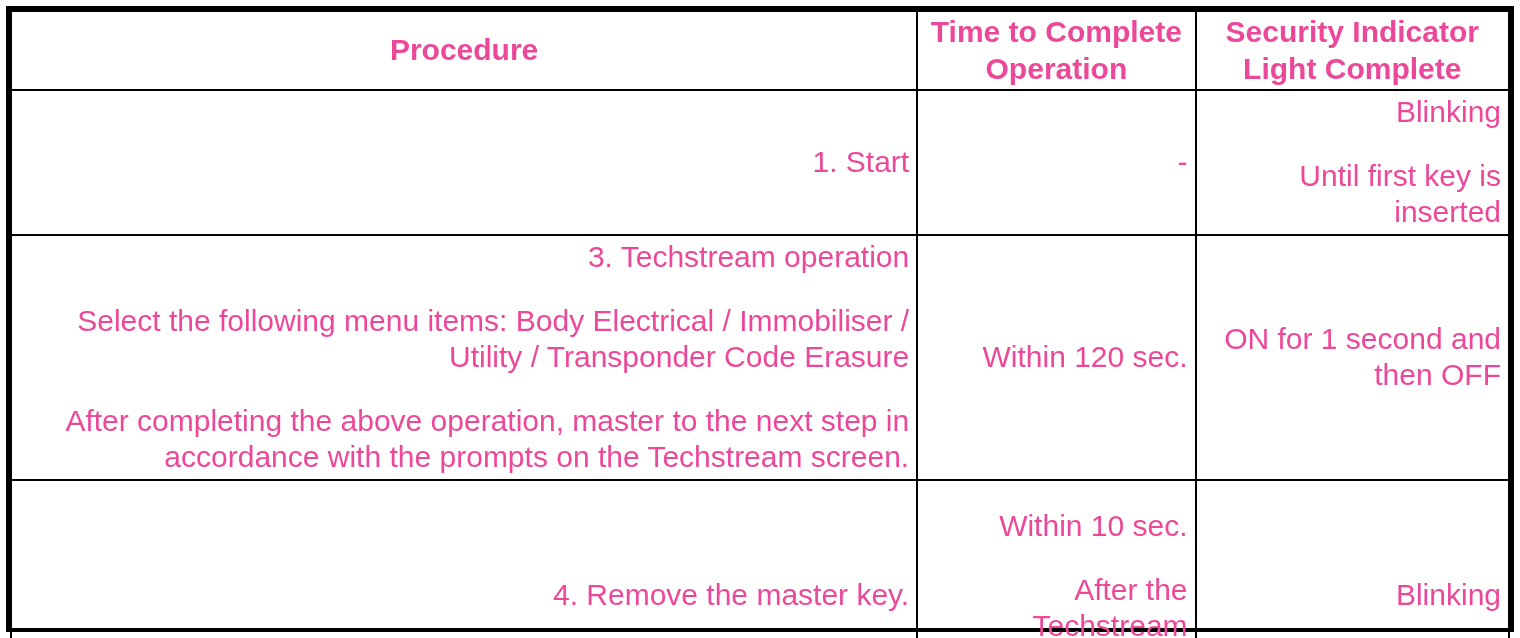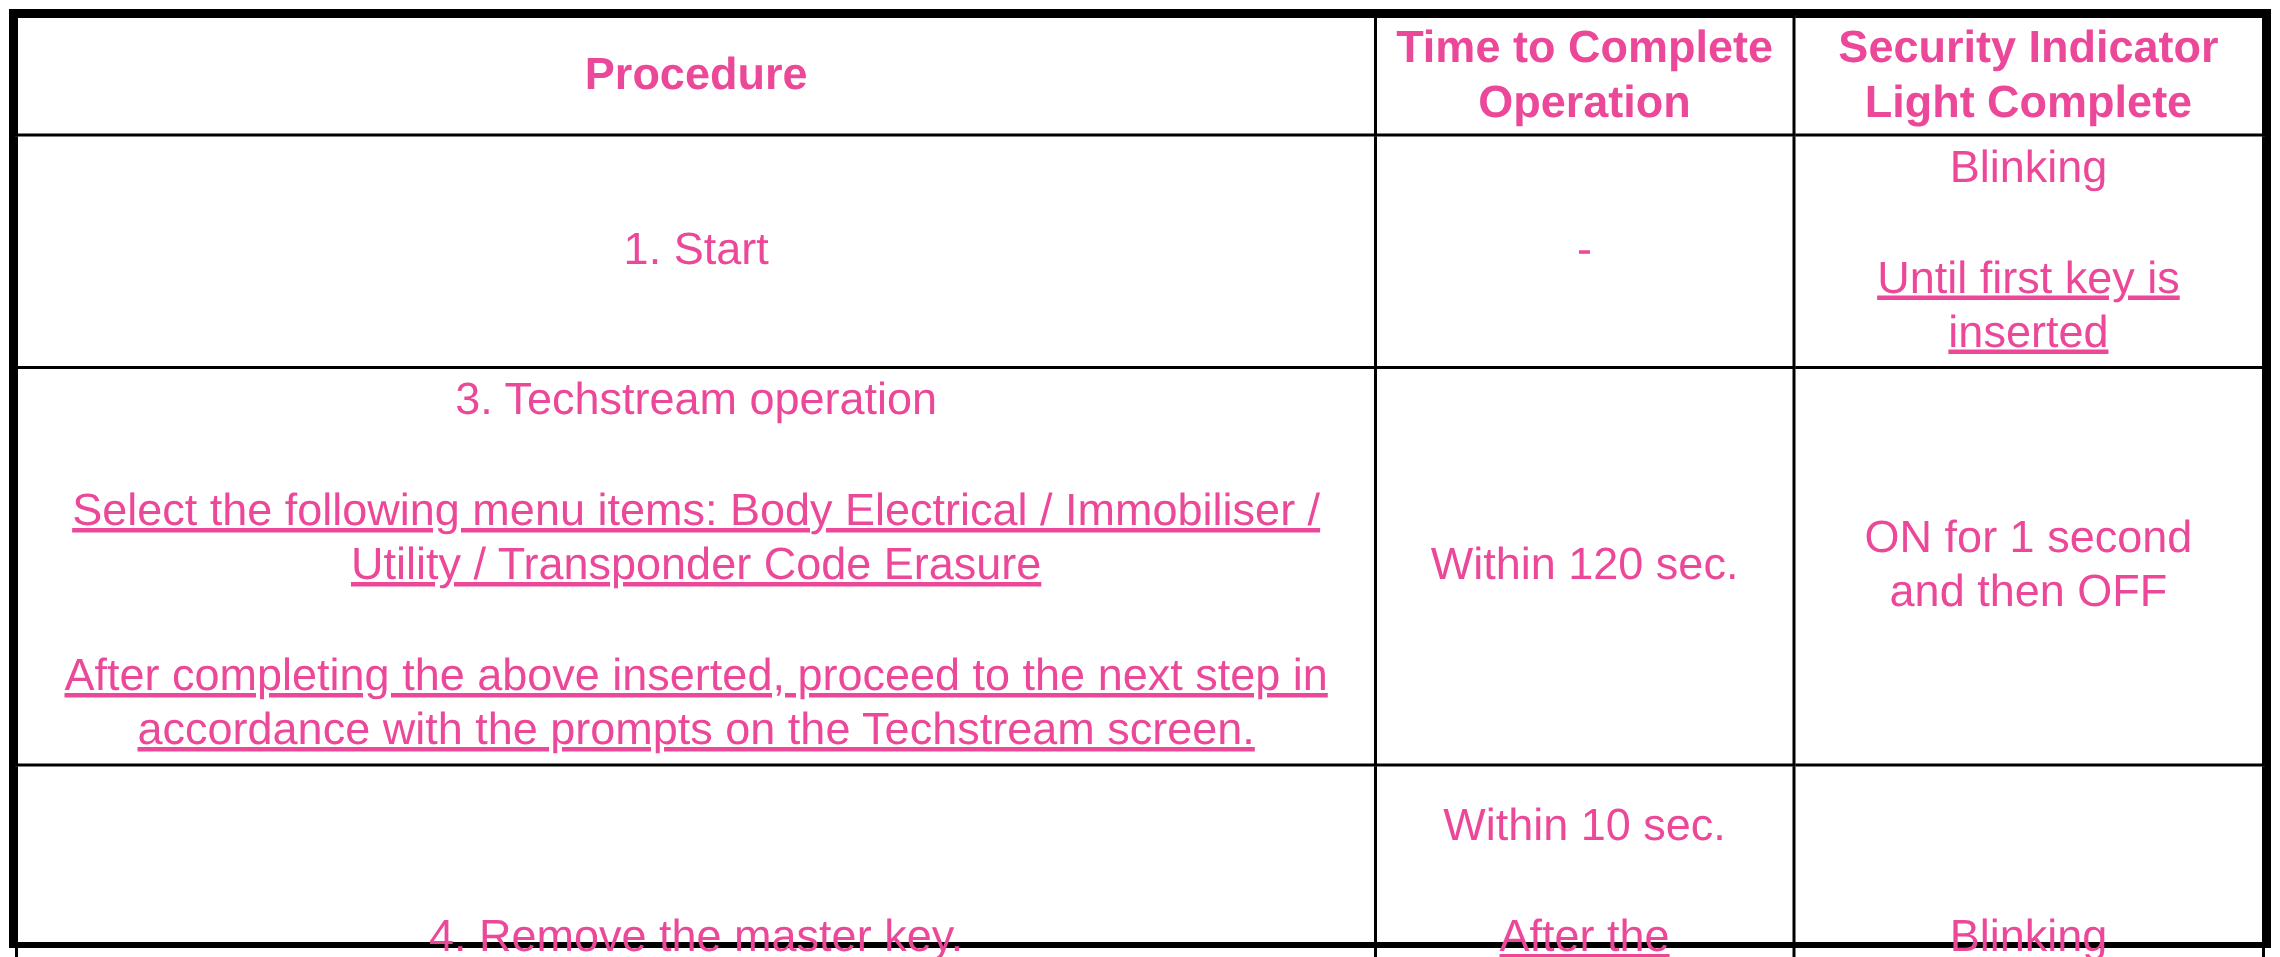--- a/index.html
+++ b/index.html
@@ -25,39 +25,39 @@
     border-collapse: collapse;
     table-layout: fixed;
     font-family: "Liberation Sans", "DejaVu Sans", sans-serif;
     font-size: 30px;
     line-height: 1.22;
     color: #ec4899;
   }
   table.procedure-table th,
   table.procedure-table td {
     border: 2px solid #000000;
-    padding: 3px 20px;
+    padding: 3px 7px;
     vertical-align: middle;
-    text-align: center;
+    text-align: right;
     overflow: hidden;
     word-wrap: break-word;
   }
   table.procedure-table thead th {
     text-align: center;
     font-weight: bold;
     padding: 2px 10px;
   }
   thead tr            { height: 69px;  }
   tbody tr:nth-child(1){ height: 101px; }
   tbody tr:nth-child(2){ height: 72px;  }
   tbody tr:nth-child(3){ height: 230px; }
   tbody tr:nth-child(4){ height: 137px; }
   tbody tr:nth-child(5){ height: 46px;  }
   .para { margin: 0; }
-  .para + .para { margin-top: 37px; text-decoration: underline; }
+  .para + .para { margin-top: 27px; }
 </style>
 </head>
 <body>
 
 <div class="table-wrap">
   <table class="procedure-table">
     <colgroup>
       <col style="width:905px">
       <col style="width:278px">
       <col style="width:313px">
@@ -79,21 +79,21 @@
           </td>
           <td>
             <div class="para">Blinking</div>
             <div class="para">Until first key is inserted</div>
           </td>
         </tr>
         <tr>
           <td>
             <div class="para">3. Techstream operation</div>
             <div class="para">Select the following menu items: Body Electrical / Immobiliser / Utility / Transponder Code Erasure</div>
-            <div class="para">After completing the above inserted, proceed to the next step in accordance with the prompts on the Techstream screen.</div>
+            <div class="para">After completing the above operation, master to the next step in accordance with the prompts on the Techstream screen.</div>
           </td>
           <td>
             <div class="para">Within 120 sec.</div>
           </td>
           <td>
             <div class="para">ON for 1 second and then OFF</div>
           </td>
         </tr>
         <tr>
           <td>

